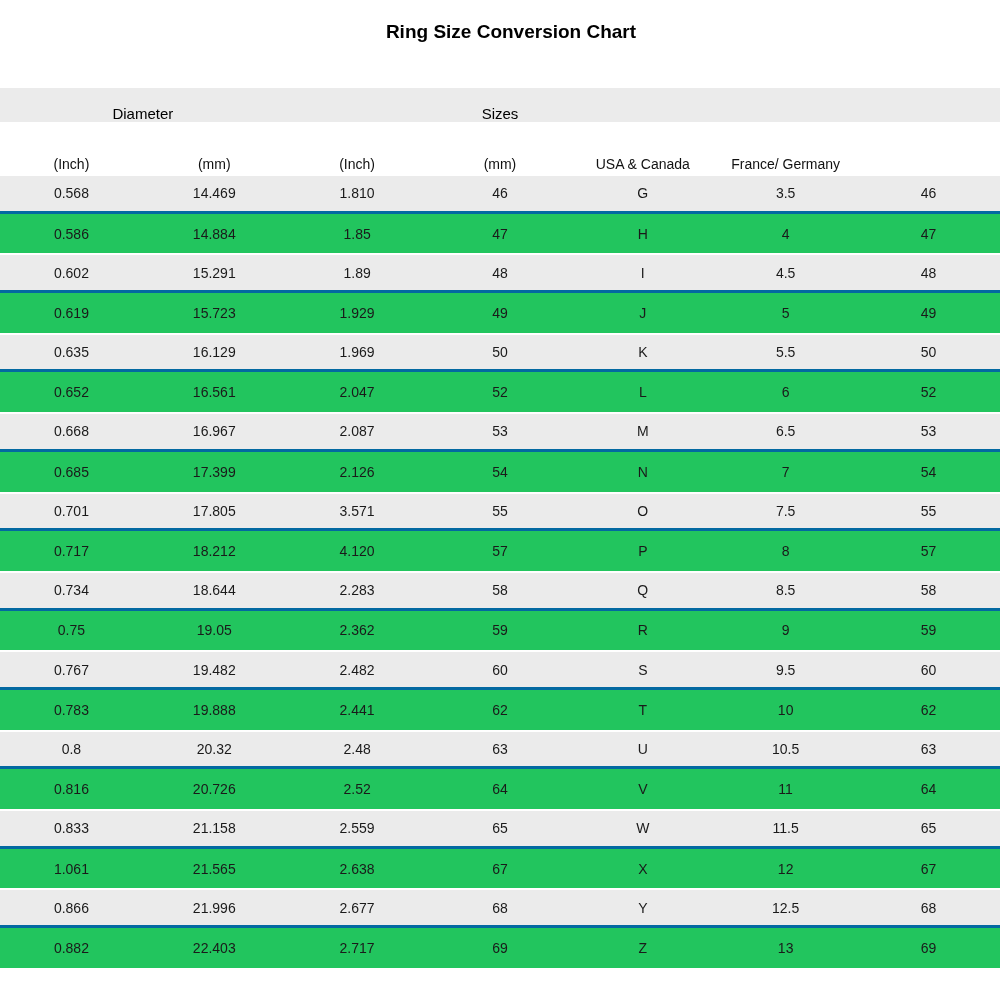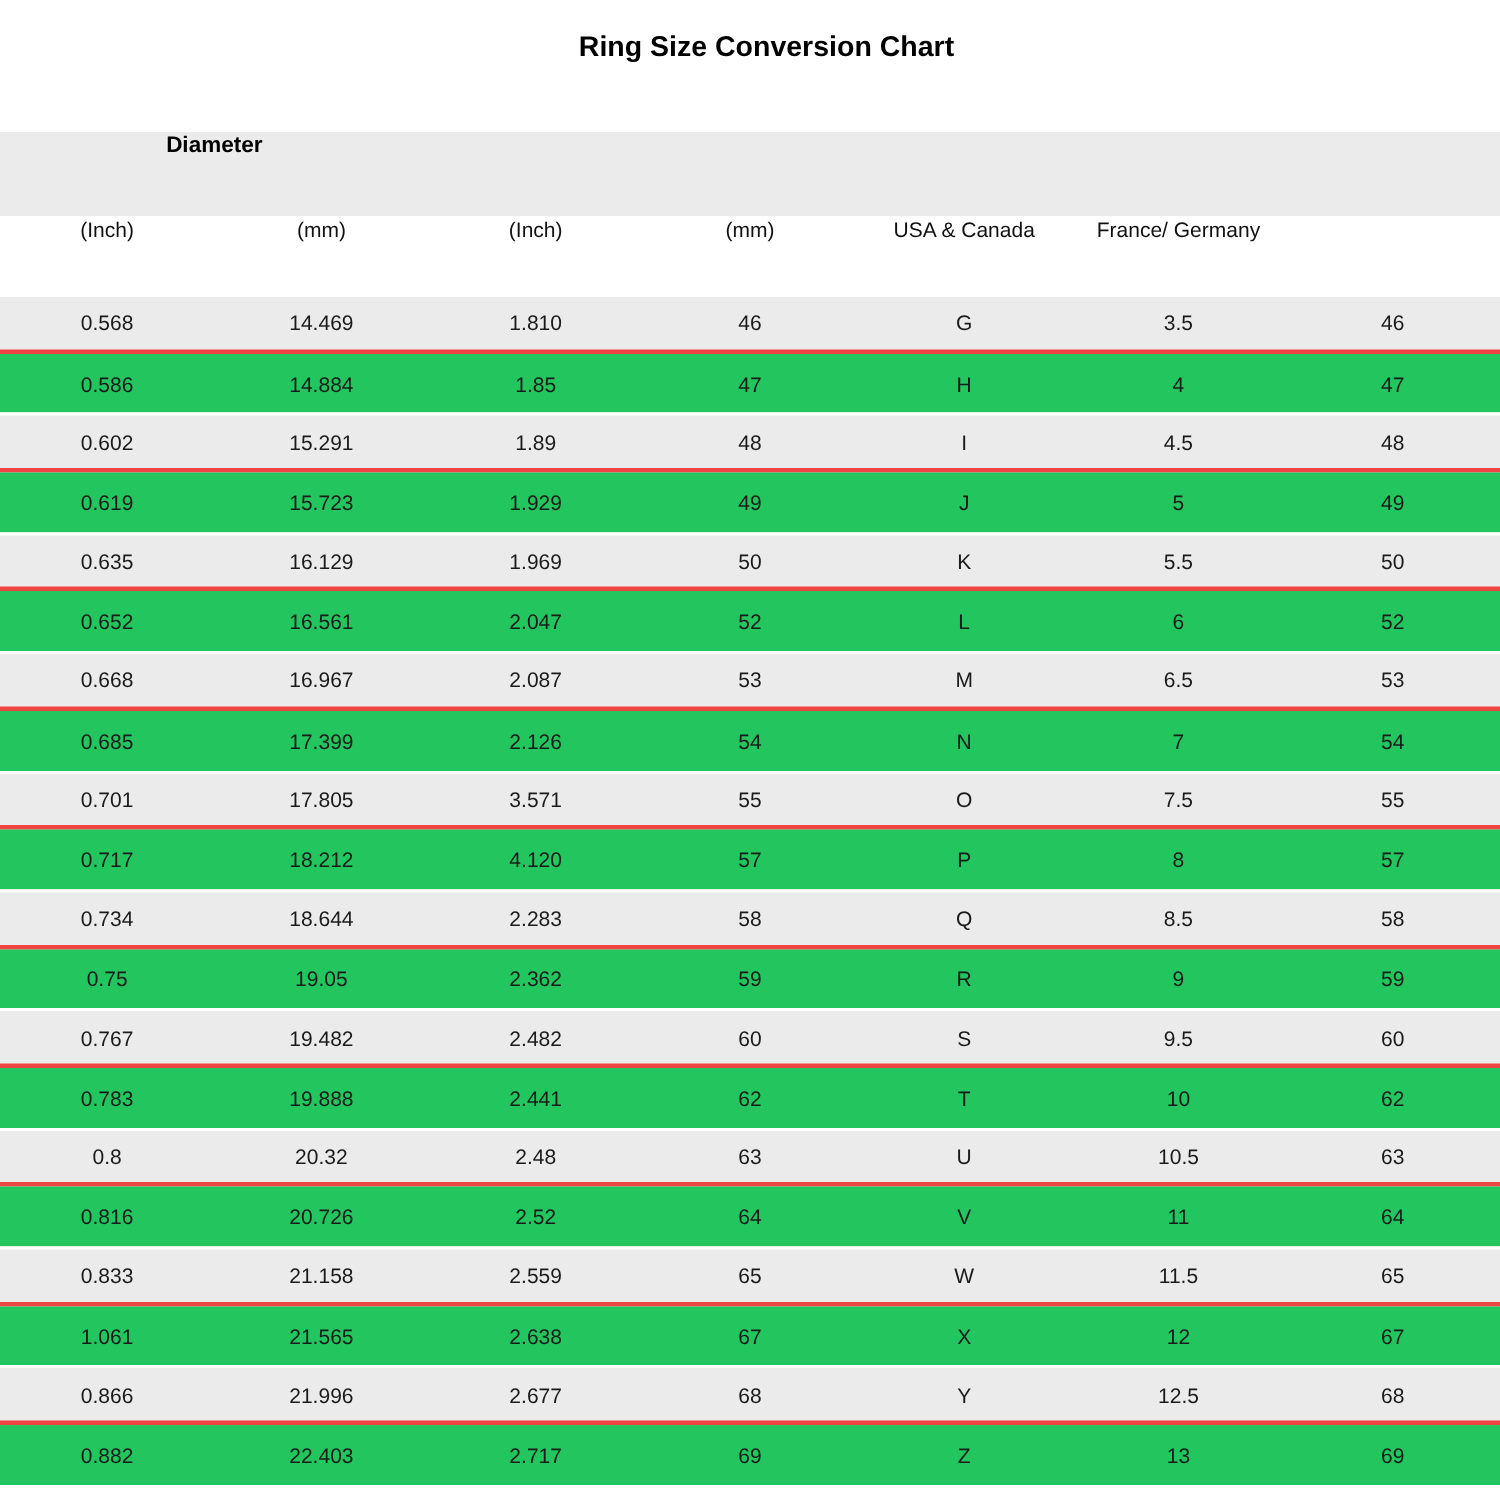--- a/index.html
+++ b/index.html
@@ -26,70 +26,71 @@
     font-weight: bold;
     color: #000000;
     padding-left: 22px;
   }
   .table {
     margin-top: 44px;
     width: 1000px;
   }
   .group-header-row {
     display: flex;
-    height: 56px;
-    align-items: flex-start;
+    height: 34px;
+    align-items: flex-end;
     background: var(--stripe, #ebebeb);
-    font-weight: bold;
+    font-weight: normal;
     font-size: 15px;
     color: #000000;
   }
   .group-cell { text-align: center; }
   .span2 { width: 28.5714%; }
   .span3 { width: 42.8572%; }
   .col-header-row {
     display: flex;
     height: 52px;
-    align-items: flex-start;
+    align-items: flex-end;
     background: #ffffff;
     font-size: 14px;
     color: #111111;
   }
   .col-header-row .cell { line-height: 1.35; }
   .row {
     display: flex;
     height: 39.7px;
     align-items: center;
     font-size: 14px;
     background: #22c55e;
   }
   .row.striped {
     background: var(--stripe, #ebebeb);
     border-top: 2px solid #ffffff;
-    border-bottom: 3px solid #ef4444;
+    border-bottom: 3px solid #0369a1;
     box-sizing: border-box;
   }
   .cell {
     width: 14.2857%;
     text-align: center;
     padding: 0 8px;
     box-sizing: border-box;
   }
 </style>
 </head>
 <body>
 
 <div class="page">
 
   <h1 class="title">Ring Size Conversion Chart</h1>
 
   <div class="table">
 
     <div class="group-header-row">
       <div class="group-cell span2">Diameter</div>
+      <div class="group-cell span3">Sizes</div>
     </div>
 
     <div class="col-header-row">
       <div class="cell">(Inch)</div>
       <div class="cell">(mm)</div>
       <div class="cell">(Inch)</div>
       <div class="cell">(mm)</div>
       <div class="cell">USA &amp; Canada</div>
       <div class="cell">France/ Germany</div>
     </div>

